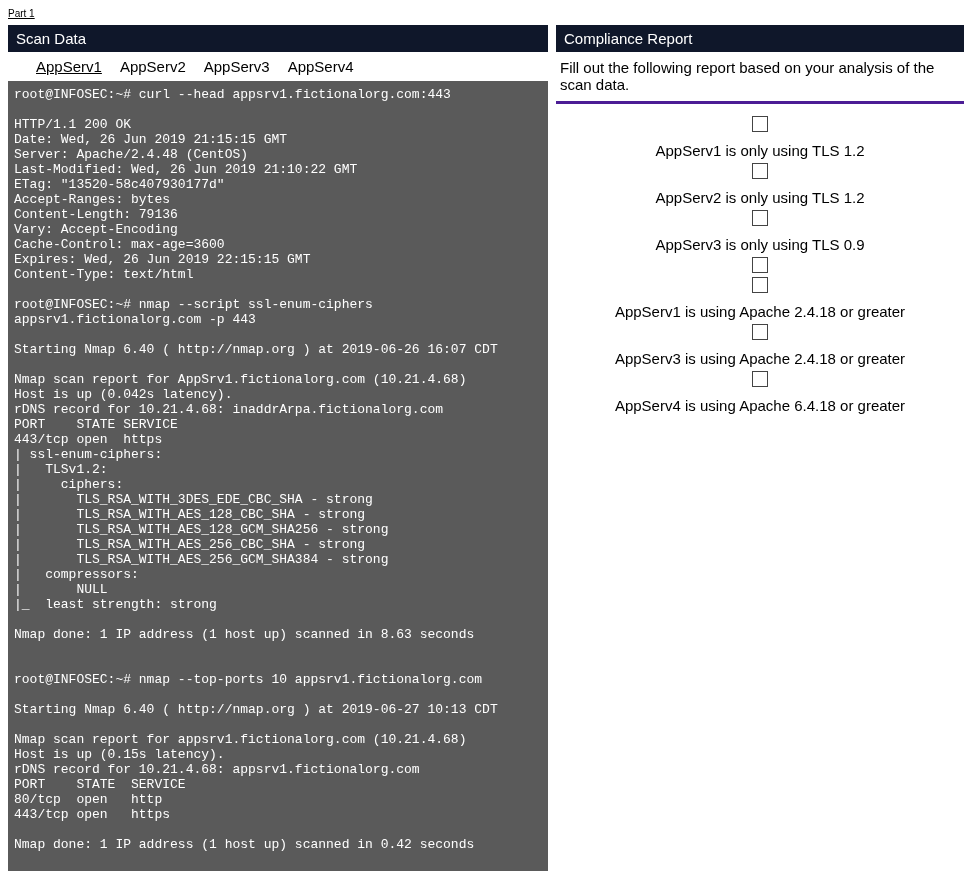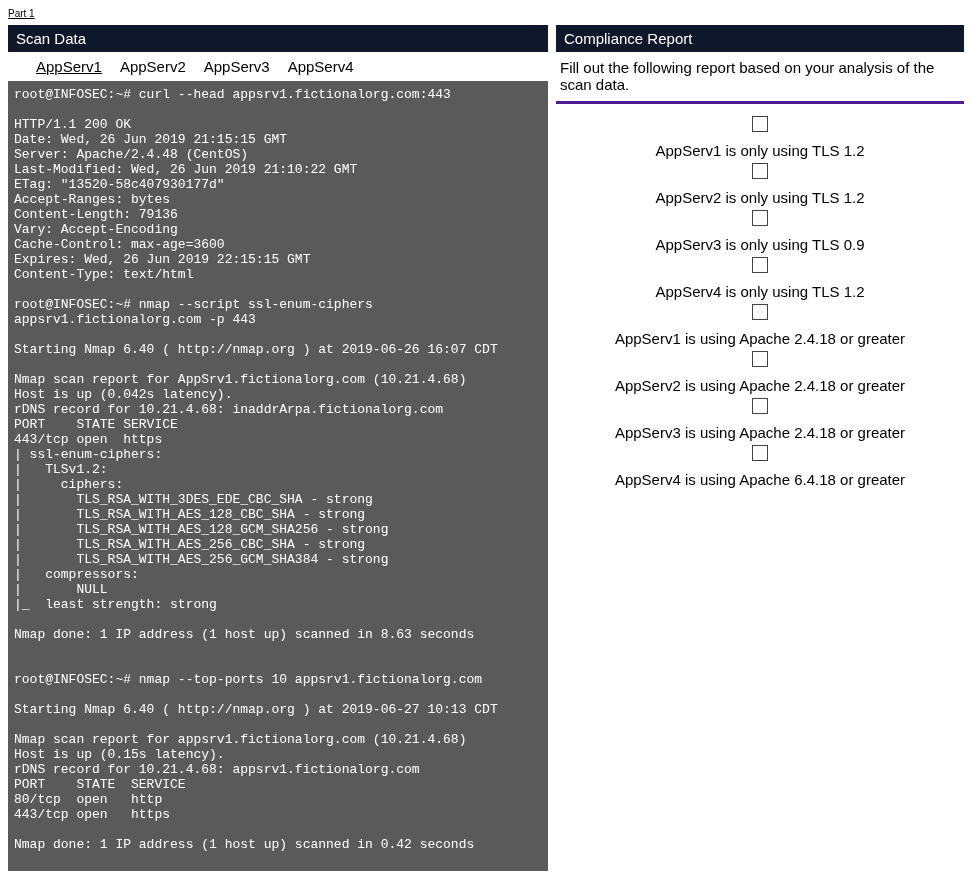--- a/index.html
+++ b/index.html
@@ -161,29 +161,24 @@
       <div class="check-row">
         <span class="chk"></span>
         <span>AppServ2 is only using TLS 1.2</span>
       </div>
       <div class="check-row">
         <span class="chk"></span>
         <span>AppServ3 is only using TLS 0.9</span>
       </div>
       <div class="check-row">
         <span class="chk"></span>
-        <span>AppServ4 is only using TLS 1.2</span>
       </div>
       <div class="check-row">
         <span class="chk"></span>
         <span>AppServ1 is using Apache 2.4.18 or greater</span>
-      </div>
-      <div class="check-row">
-        <span class="chk"></span>
-        <span>AppServ2 is using Apache 2.4.18 or greater</span>
       </div>
       <div class="check-row">
         <span class="chk"></span>
         <span>AppServ3 is using Apache 2.4.18 or greater</span>
       </div>
       <div class="check-row">
         <span class="chk"></span>
         <span>AppServ4 is using Apache 6.4.18 or greater</span>
       </div>
     </div>

